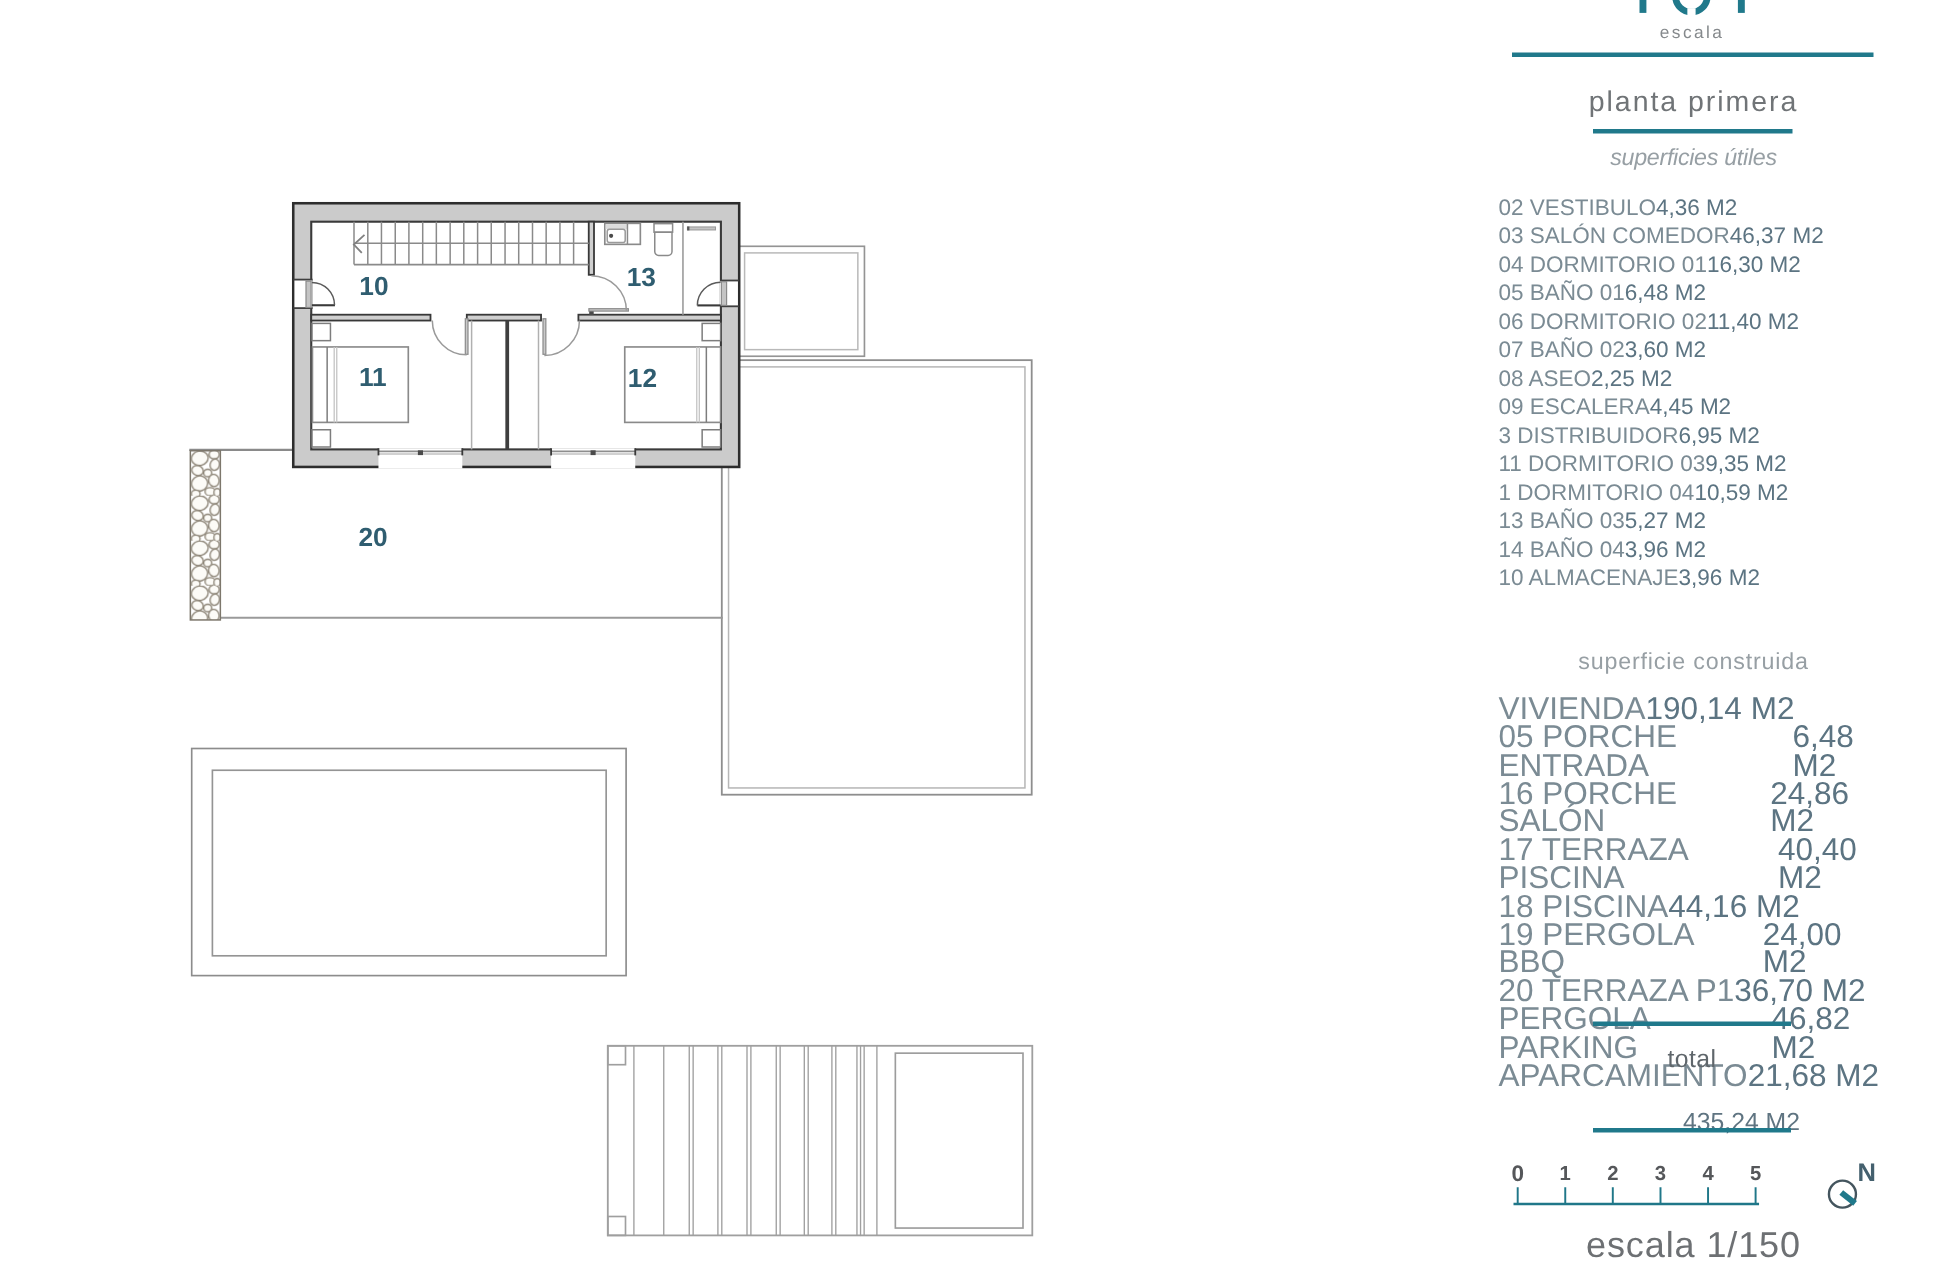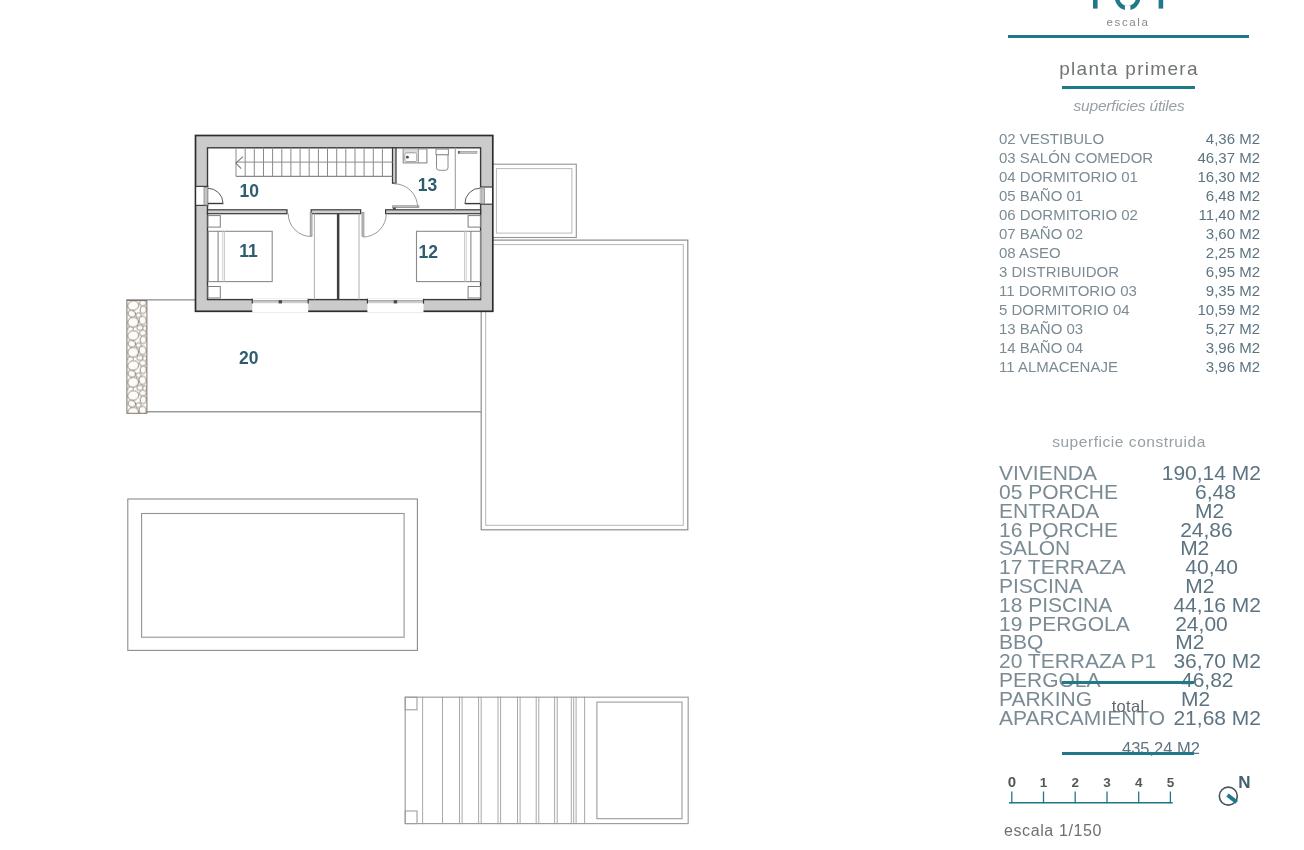--- a/index.html
+++ b/index.html
@@ -1,19 +1,19 @@
 <!DOCTYPE html>
 <html><head>
 <meta charset="utf-8">
 <style>
   html,body{margin:0;padding:0;background:#fff;}
   #sheet{position:relative;width:1304px;height:850px;background:#ffffff;overflow:hidden;
          font-family:"Liberation Sans",sans-serif;}
   .abs{position:absolute;}
-  .row{display:flex;justify-content:space-between;}
+  .row{display:flex;}
   .row .v{color:#5c7482;}
 </style>
 </head>
 <body>
 
 <div id="sheet">
 
 <svg class="abs" style="left:0px;top:0px" width="1000" height="850" viewBox="0 0 1000 850">
   <defs>
     <pattern id="pebbles" x="126.9" y="300.5" width="20" height="30" patternUnits="userSpaceOnUse">
@@ -276,41 +276,45 @@
       </div>
   <div class="row">
         <span>07 BAÑO 02</span>
         <span class="v">3,60 M2</span>
       </div>
   <div class="row">
         <span>08 ASEO</span>
         <span class="v">2,25 M2</span>
       </div>
   <div class="row">
+        <span>09 ESCALERA</span>
+        <span class="v">4,45 M2</span>
+      </div>
+  <div class="row">
         <span>3 DISTRIBUIDOR</span>
         <span class="v">6,95 M2</span>
       </div>
   <div class="row">
         <span>11 DORMITORIO 03</span>
         <span class="v">9,35 M2</span>
       </div>
   <div class="row">
-        <span>5 DORMITORIO 04</span>
+        <span>1 DORMITORIO 04</span>
         <span class="v">10,59 M2</span>
       </div>
   <div class="row">
         <span>13 BAÑO 03</span>
         <span class="v">5,27 M2</span>
       </div>
   <div class="row">
         <span>14 BAÑO 04</span>
         <span class="v">3,96 M2</span>
       </div>
   <div class="row">
-        <span>11 ALMACENAJE</span>
+        <span>10 ALMACENAJE</span>
         <span class="v">3,96 M2</span>
       </div>
 </div>
 
 <div class="abs" style="left:1004px;top:434px;width:250px;text-align:center;font-size:15.5px;line-height:15.5px;letter-spacing:0.55px;color:#979fa4;">superficie construida</div>
 
 <div class="abs" style="left:999px;top:464.2px;width:262px;font-size:21px;line-height:18.8px;color:#7b8b94;">
   <div class="row">
         <span>VIVIENDA</span>
         <span class="v">190,14 M2</span>
@@ -370,21 +374,21 @@
     <line x1="11.8" y1="26.5" x2="11.8" y2="38.3"></line>
     <line x1="43.5" y1="26.5" x2="43.5" y2="38.3"></line>
     <line x1="75.2" y1="26.5" x2="75.2" y2="38.3"></line>
     <line x1="107" y1="26.5" x2="107" y2="38.3"></line>
     <line x1="138.7" y1="26.5" x2="138.7" y2="38.3"></line>
     <line x1="170.4" y1="26.5" x2="170.4" y2="38.3"></line>
     <line x1="9" y1="37.7" x2="172.7" y2="37.7" stroke-width="1.6"></line>
   </g>
 </svg>
 
-<div class="abs" style="left:1004px;top:821.4px;width:250px;font-size:16px;line-height:20px;letter-spacing:0.6px;color:#6d7073;">escala 1/150</div>
+<div class="abs" style="left:1004px;top:821.4px;width:250px;text-align:center;font-size:24px;line-height:20px;letter-spacing:0.6px;color:#6d7073;">escala 1/150</div>
 
 <svg class="abs" style="left:1205px;top:760px" width="80" height="60" viewBox="0 0 80 60">
   <circle cx="23.3" cy="36.1" r="9" fill="none" stroke="#44555e" stroke-width="1.6"></circle>
   <line x1="22.5" y1="35" x2="31.7" y2="42.3" stroke="#20798b" stroke-width="4"></line>
   <text x="39.5" y="27.5" text-anchor="middle" font-family="Liberation Sans, sans-serif" font-size="17" font-weight="bold" fill="#44606e">N</text>
 </svg>
 
 </div>
 
 </body></html>

